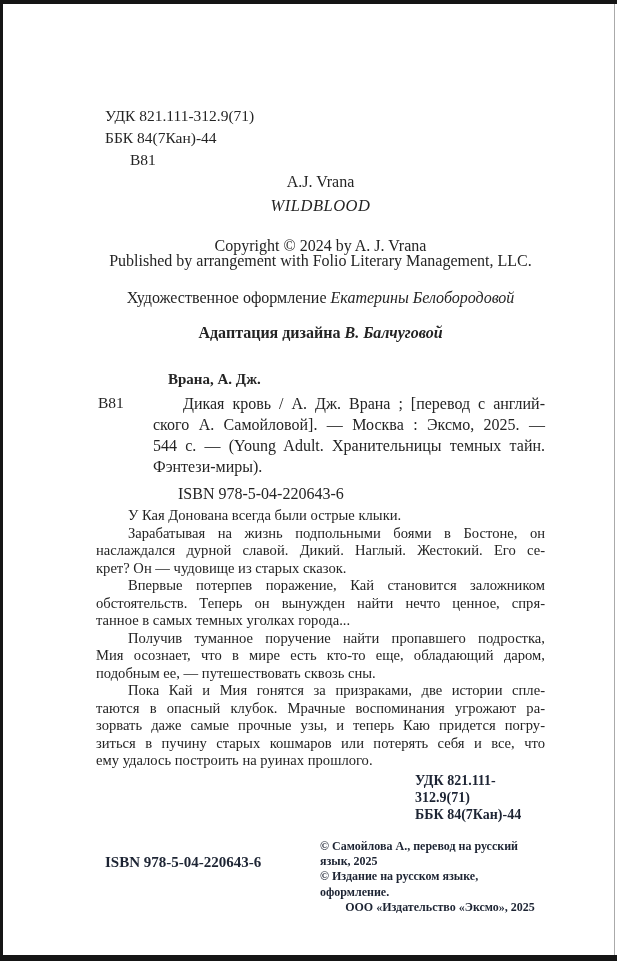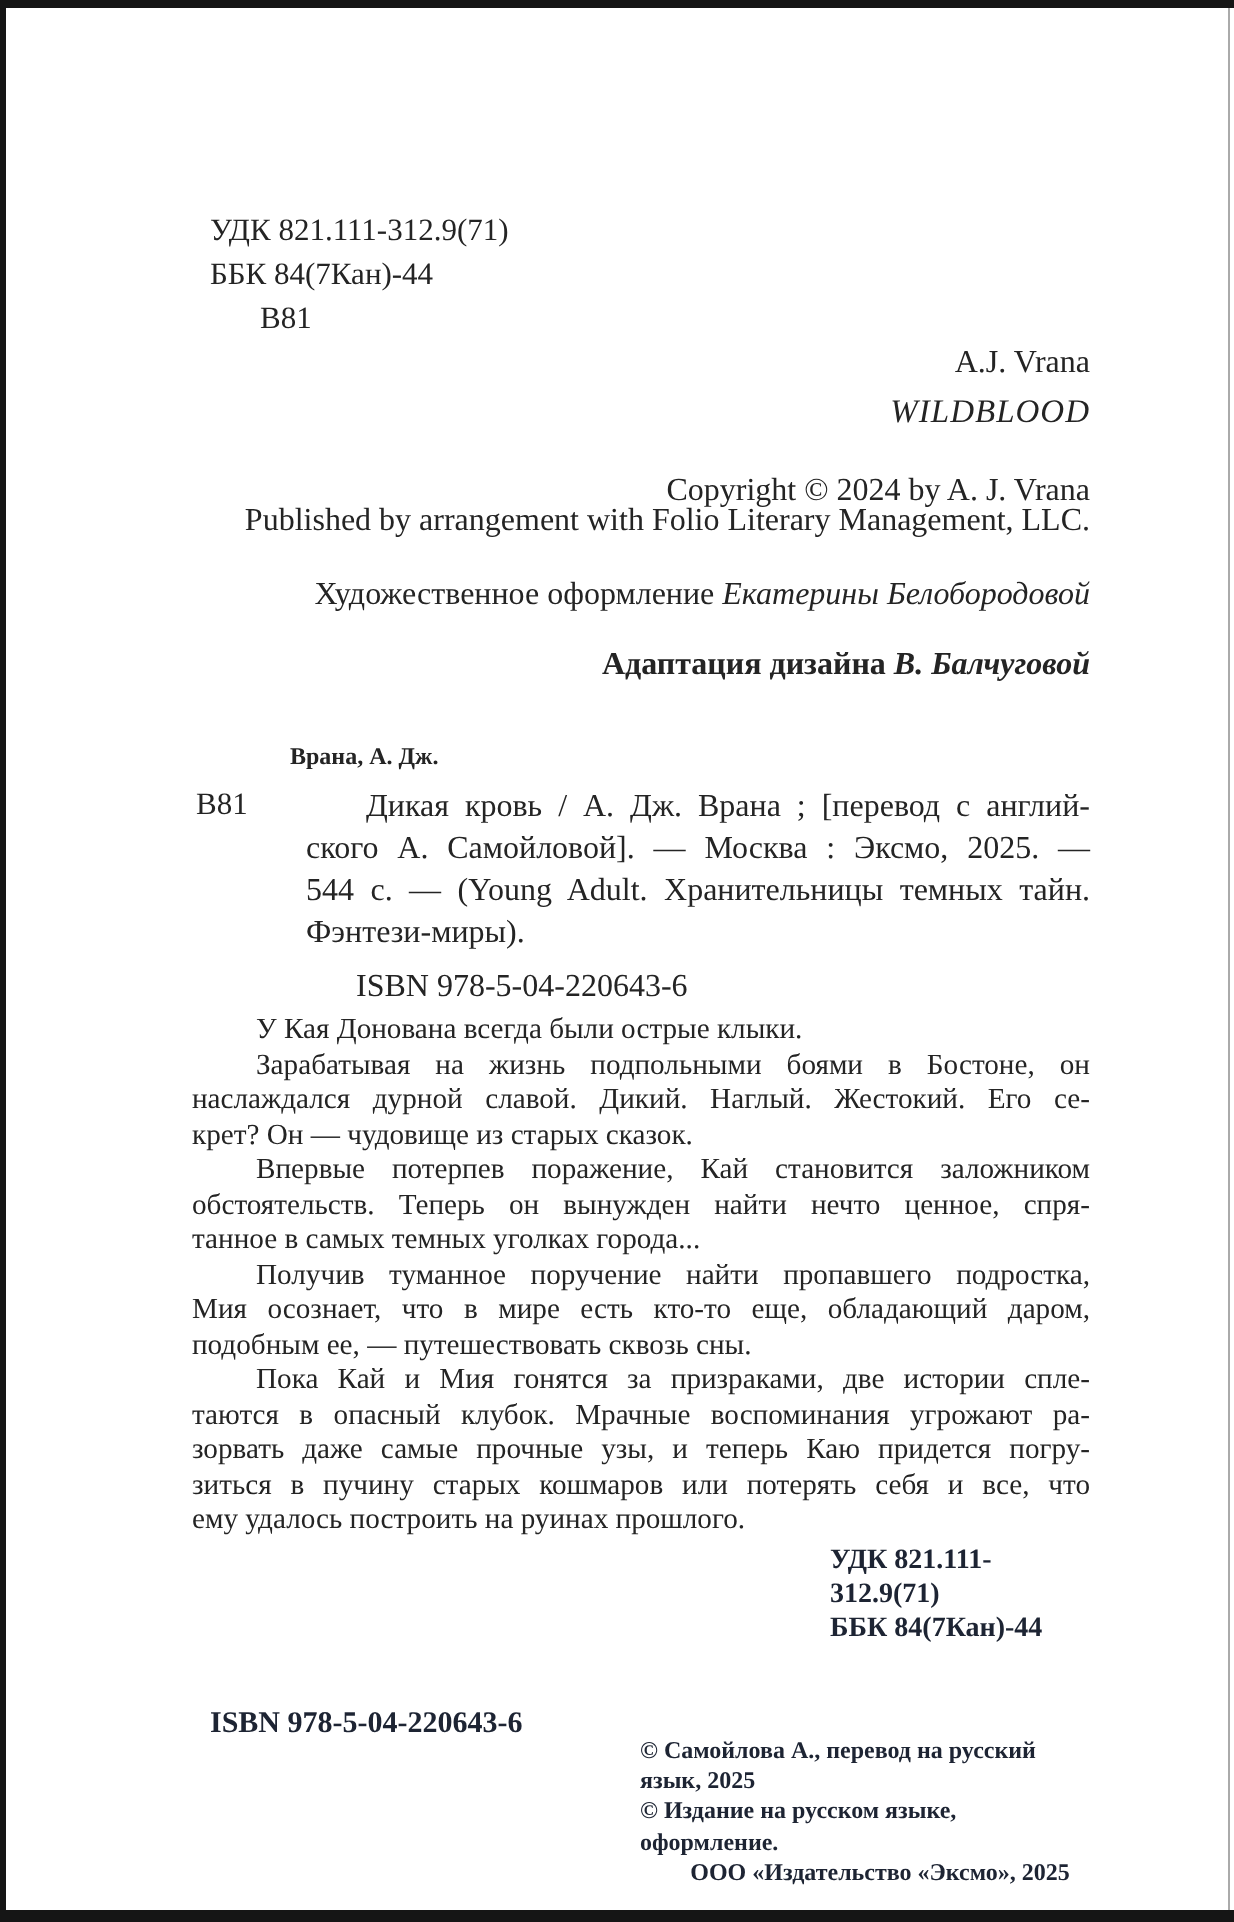--- a/index.html
+++ b/index.html
@@ -19,45 +19,45 @@
 
   .content{position:absolute;left:96px;top:0;width:449px;}
 
   .abs{position:absolute;}
 
   
   .codes-top{left:9px;top:105px;font-size:15.5px;line-height:22px;}
   .codes-top .code-sub{margin-left:25px;}
 
   
-  .center-line{left:0;width:449px;text-align:right;font-size:16px;line-height:20px;}
+  .center-line{left:0;width:449px;text-align:center;font-size:16px;line-height:20px;}
   .caps{letter-spacing:0.5px;}
 
   
   .credit i{font-style:italic;}
 
   
-  .catalog-author{left:49px;top:371px;font-weight:bold;font-size:12px;}
+  .catalog-author{left:72px;top:371px;font-weight:bold;font-size:15px;}
   .catalog-code{left:2px;top:394px;font-size:15.5px;}
   .catalog-entry{left:57px;top:393px;width:392px;font-size:16px;line-height:21px;--indent:30px;}
   .catalog-isbn{left:82px;top:485px;font-size:16px;}
 
   
   .annotation{left:0;top:507px;width:449px;font-size:14.6px;line-height:17.5px;}
 
   .line{text-align:justify;text-align-last:justify;}
   .line.last{text-align-last:left;}
   .line.first{text-indent:var(--indent,30px);}
 
   
   .codes-bottom{left:319px;top:772px;font-weight:bold;font-size:14px;line-height:17px;color:#1d2433;}
 
   
   .footer-isbn{left:9px;top:854px;font-weight:bold;font-size:15px;color:#1d2433;}
-  .footer-copy{left:224px;top:839px;font-weight:bold;font-size:12px;line-height:15.2px;color:#1d2433;margin-top:29px;}
+  .footer-copy{left:224px;top:839px;font-weight:bold;font-size:12px;line-height:15.2px;color:#1d2433;}
   .footer-copy .cont{margin-left:15px;text-align:center;}
 </style>
 </head>
 <body>
 
 <div class="page">
   <div class="frame-top"></div>
   <div class="frame-left"></div>
   <div class="frame-bottom"></div>
   <div class="frame-right"></div>

